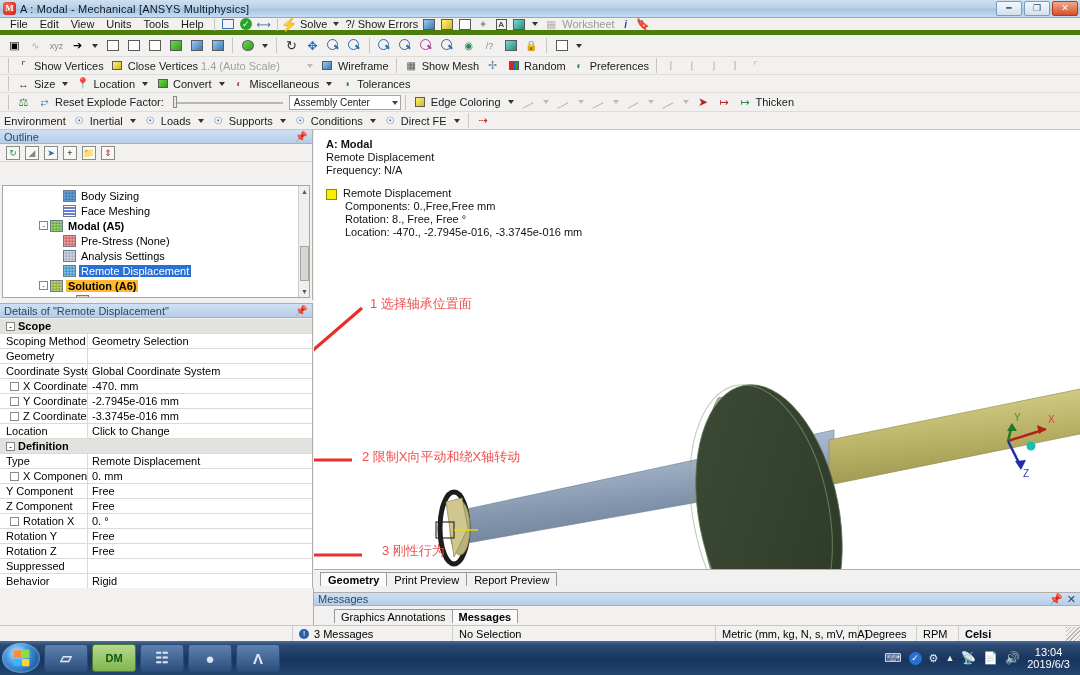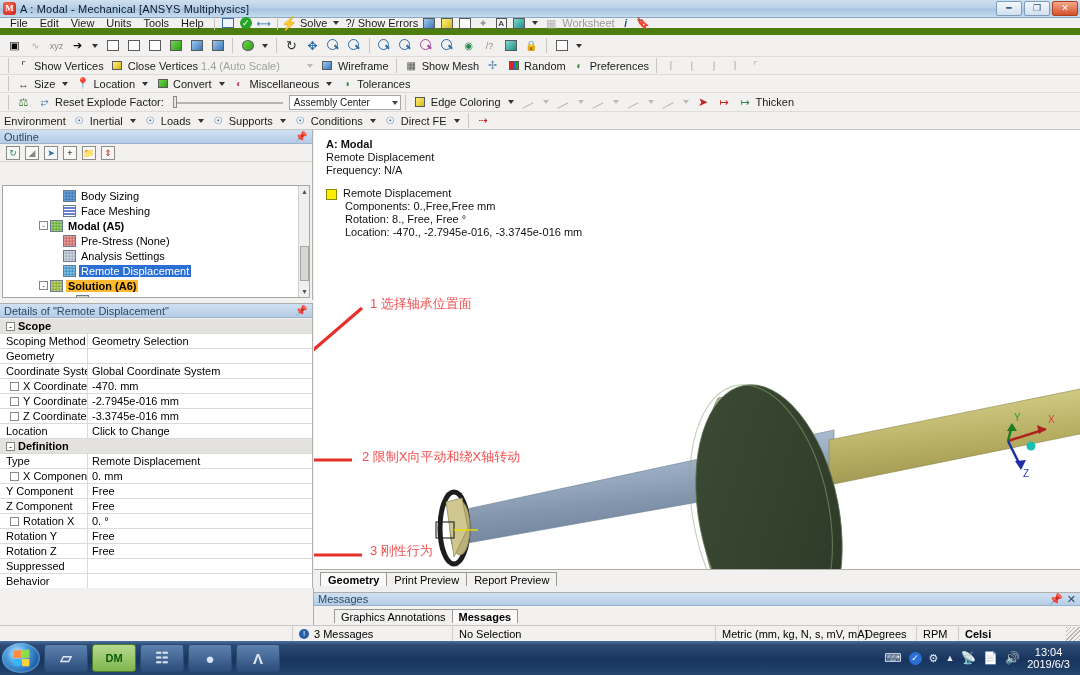--- a/index.html
+++ b/index.html
@@ -31,21 +31,21 @@
   .win-btn {
     width: 26px; height: 15px; border: 1px solid #7d9dbb; border-radius: 2px;
     background: linear-gradient(to bottom,#f4f8fc,#d2e0ee);
     font-size: 9px; line-height: 13px; text-align: center; color: #23486b;
   }
   .win-btn.close { background: linear-gradient(to bottom,#f3a88c,#d4502a); border-color:#a8401f; color:#fff; }
 
   
   .menubar {
     position: absolute; top: 18px; left: 0; width: 1080px; height: 17px;
-    background: #f2f1ef; border-bottom: 7px solid #4d7c0f;
+    background: #f2f1ef; border-bottom: 5px solid #4d7c0f;
     display: flex; align-items: center; padding-left: 4px;
   }
   .menu-item { padding: 1px 6px; font-size: 11px; color: #1a1a1a; }
   .mb-sep { width: 1px; height: 14px; background: #c8c6c2; margin: 0 4px; }
   .mb-ico { width: 16px; height: 15px; margin: 0 1px; display:inline-block; position:relative; }
   .mb-label { font-size: 11px; color:#1a1a1a; padding: 0 2px; }
   .mb-label.dim { color:#9a9a98; }
   .caret { width:0;height:0;border-left:3.5px solid transparent;border-right:3.5px solid transparent;border-top:4px solid #333; display:inline-block; margin:0 4px; vertical-align:middle;}
 
   
@@ -711,20 +711,21 @@
           <div class="dcell-k">
             <span style="width: 2px; flex: 0 0 auto; display: inline-block;"></span>
             <span>Suppressed</span>
           </div>
         </div>
         <div class="drow">
           <div class="dcell-k">
             <span style="width: 2px; flex: 0 0 auto; display: inline-block;"></span>
             <span>Behavior</span>
           </div>
+          <div class="dcell-v">Rigid</div>
         </div>
       </div>
   </div>
 
   <div class="left-bottom"></div>
 
   <div class="graphics">
 
     <div class="legend">
       <div class="ttl">A: Modal</div>
@@ -798,21 +799,21 @@
     </svg>
 
     <svg width="766" height="440" viewBox="0 0 766 440" style="position:absolute;left:0;top:0;pointer-events:none;">
       <line x1="48" y1="178" x2="-10" y2="228" stroke="#e8302a" stroke-width="3.2"></line>
       <line x1="38" y1="330" x2="-12" y2="330" stroke="#e8302a" stroke-width="3.2"></line>
       <line x1="48" y1="425" x2="-12" y2="425" stroke="#e8302a" stroke-width="3.2"></line>
     </svg>
 
     <div class="annot" style="left:56px; top:165px;">1 选择轴承位置面</div>
     <div class="annot" style="left:48px; top:318px;">2 限制X向平动和绕X轴转动</div>
-    <div class="annot" style="left:56px; top:412px;">3 刚性行为</div>
+    <div class="annot" style="left:68px; top:412px;">3 刚性行为</div>
 
     <div class="triad">
       <svg width="70" height="70" viewBox="0 0 70 70">
         <line x1="18" y1="32" x2="56" y2="20" stroke="#b0201c" stroke-width="2.4"></line>
         <polygon points="56,20 47,16 49,25" fill="#b0201c"></polygon>
         <line x1="18" y1="32" x2="22" y2="16" stroke="#1f7a24" stroke-width="2.4"></line>
         <polygon points="22,14 17,22 27,22" fill="#1f7a24"></polygon>
         <line x1="18" y1="32" x2="31" y2="58" stroke="#1f2ea8" stroke-width="2.4"></line>
         <polygon points="31,61 25,52 36,51" fill="#1f2ea8"></polygon>
         <circle cx="41" cy="37" r="4.5" fill="#18bfb2"></circle>

